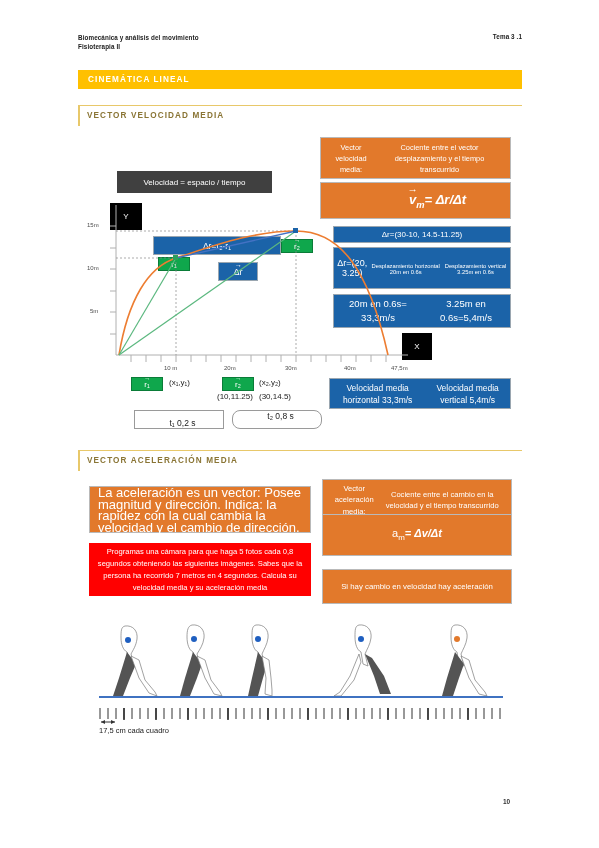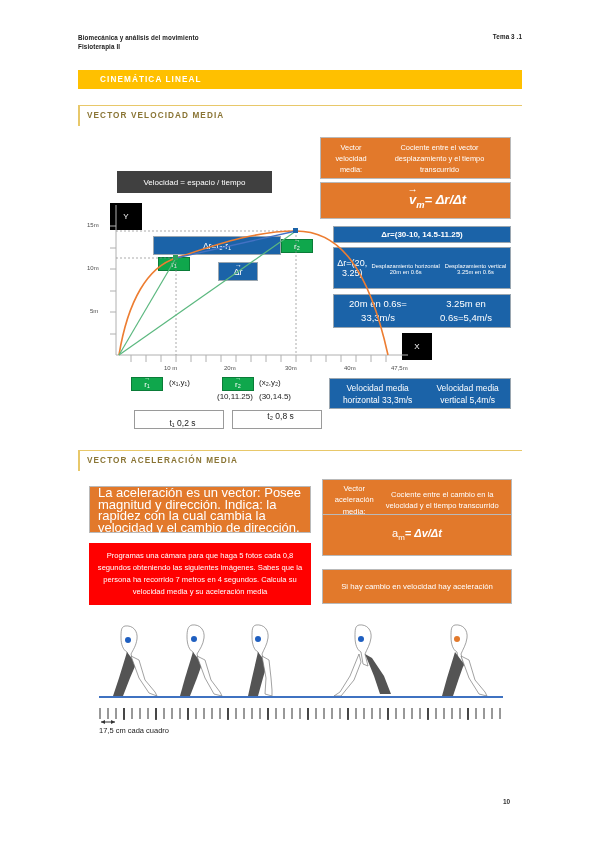--- a/index.html
+++ b/index.html
@@ -8,21 +8,21 @@
     position:relative;width:599px;height:848px;background:#ffffff;margin:0 auto;
     overflow:hidden;
   }
   
   .hdr{position:absolute;left:78px;top:33px;width:444px;display:flex;justify-content:space-between;}
   .hdr-left{font-size:6.3px;line-height:9px;color:#1a1a1a;font-weight:bold;letter-spacing:.1px;}
   .hdr-right{font-size:6.3px;color:#1a1a1a;font-weight:bold;letter-spacing:.1px;}
 
   
   .ybar{position:absolute;left:78px;top:70px;width:444px;height:19px;background:#FFC000;}
-  .ybar span{position:absolute;left:10px;top:5px;font-size:8.2px;font-weight:bold;color:#ffffff;letter-spacing:1.1px;margin-left:12px;}
+  .ybar span{position:absolute;left:10px;top:5px;font-size:8.2px;font-weight:bold;color:#ffffff;letter-spacing:1.1px;}
 
   
   .sect{position:absolute;width:444px;left:78px;}
   .sect .rule{height:1px;background:#E8C86A;width:100%;}
   .sect .bar{position:relative;height:20px;}
   .sect .bar:before{content:"";position:absolute;left:0;top:0;width:2px;height:20px;background:#E8C86A;}
   .sect .bar span{position:absolute;left:9px;top:5px;font-size:8.2px;font-weight:bold;color:#8a7535;letter-spacing:1.1px;}
 
   
   .bx{position:absolute;box-sizing:border-box;display:flex;flex-direction:row;
@@ -104,21 +104,21 @@
     <span class="vec">r₁</span>
   </div>
   <div class="bx green" style="left:281px;top:239px;width:32px;height:14px;font-size:8px;">
     <span class="vec">r₂</span>
   </div>
 
   <div class="bx blue" style="left:218px;top:262px;width:40px;height:19px;font-size:9px;">
     <span class="vec">Δr</span>
   </div>
 
-  <div class="bx blue" style="left:333px;top:226px;width:178px;height:17px;font-size:8px;font-weight:bold;">
+  <div class="bx blue" style="left:333px;top:226px;width:178px;height:17px;font-size:8px;">
     <span>Δr=(30-10, 14.5-11.25)</span>
   </div>
 
   <div class="bx blue" style="left:333px;top:247px;width:178px;height:42px;">
     <span class="ln" style="font-size:9px;">Δr=(20, 3.25)</span>
     <span class="ln" style="font-size:5.8px;margin-top:2px;">Desplazamiento horizontal 20m en 0.6s</span>
     <span class="ln" style="font-size:5.8px;margin-top:2px;">Desplazamiento vertical 3.25m en 0.6s</span>
   </div>
 
   <div class="bx blue" style="left:333px;top:294px;width:178px;height:34px;font-size:9.5px;line-height:14px;">
@@ -204,36 +204,36 @@
 
   <div class="bx green" style="left:222px;top:377px;width:32px;height:14px;font-size:8px;">
     <span class="vec">r₂</span>
   </div>
   <div class="coord" style="left:259px;top:378px;">(x₂,y₂)</div>
   <div class="coord" style="left:259px;top:392px;">(30,14.5)</div>
 
   <div class="bx white" style="left:134px;top:410px;width:90px;height:19px;font-size:8.5px;align-items:flex-end;padding-left:7px;justify-content:center;">
     <span>t₁ 0,2 s</span>
   </div>
-  <div class="bx white" style="left:232px;top:410px;width:90px;height:19px;font-size:8.5px;align-items:flex-start;padding-left:7px;justify-content:center;">
+  <div class="bx white" style="left:232px;top:410px;width:90px;height:19px;font-size:8.5px;align-items:flex-start;padding-left:7px;justify-content:center;border-radius:8px;">
     <span>t₂ 0,8 s</span>
   </div>
 
   <div class="sect" style="top:450px;">
     <div class="rule"></div>
     <div class="bar">
       <span>VECTOR ACELERACIÓN MEDIA</span>
     </div>
   </div>
 
   <div class="bx orange" style="left:89px;top:486px;width:222px;height:47px;font-size:13px;line-height:11.5px;padding:0 8px;text-align:left;align-items:flex-start;">
     <span>La aceleración es un vector: Posee magnitud y dirección. Indica: la rapidez con la cual cambia la velocidad y el cambio de dirección.</span>
   </div>
 
-  <div class="bx red" style="left:89px;top:543px;width:222px;height:62px;font-size:7.6px;line-height:12px;padding:0 8px;">
+  <div class="bx red" style="left:89px;top:543px;width:222px;height:53px;font-size:7.6px;line-height:12px;padding:0 8px;">
     <span>Programas una cámara para que haga 5 fotos cada 0,8 segundos obteniendo las siguientes imágenes. Sabes que la persona ha recorrido 7 metros en 4 segundos. Calcula su velocidad media y su aceleración media</span>
   </div>
 
   <div class="bx orange" style="left:322px;top:479px;width:190px;height:42px;font-size:7.6px;line-height:11.5px;padding:0 6px;">
     <span class="ln">Vector aceleración media:</span>
     <span class="ln">Cociente entre el cambio en la velocidad y el tiempo transcurrido</span>
   </div>
 
   <div class="bx orange" style="left:322px;top:514px;width:190px;height:42px;justify-content:center;">
     <span style="font-size:11px;">

